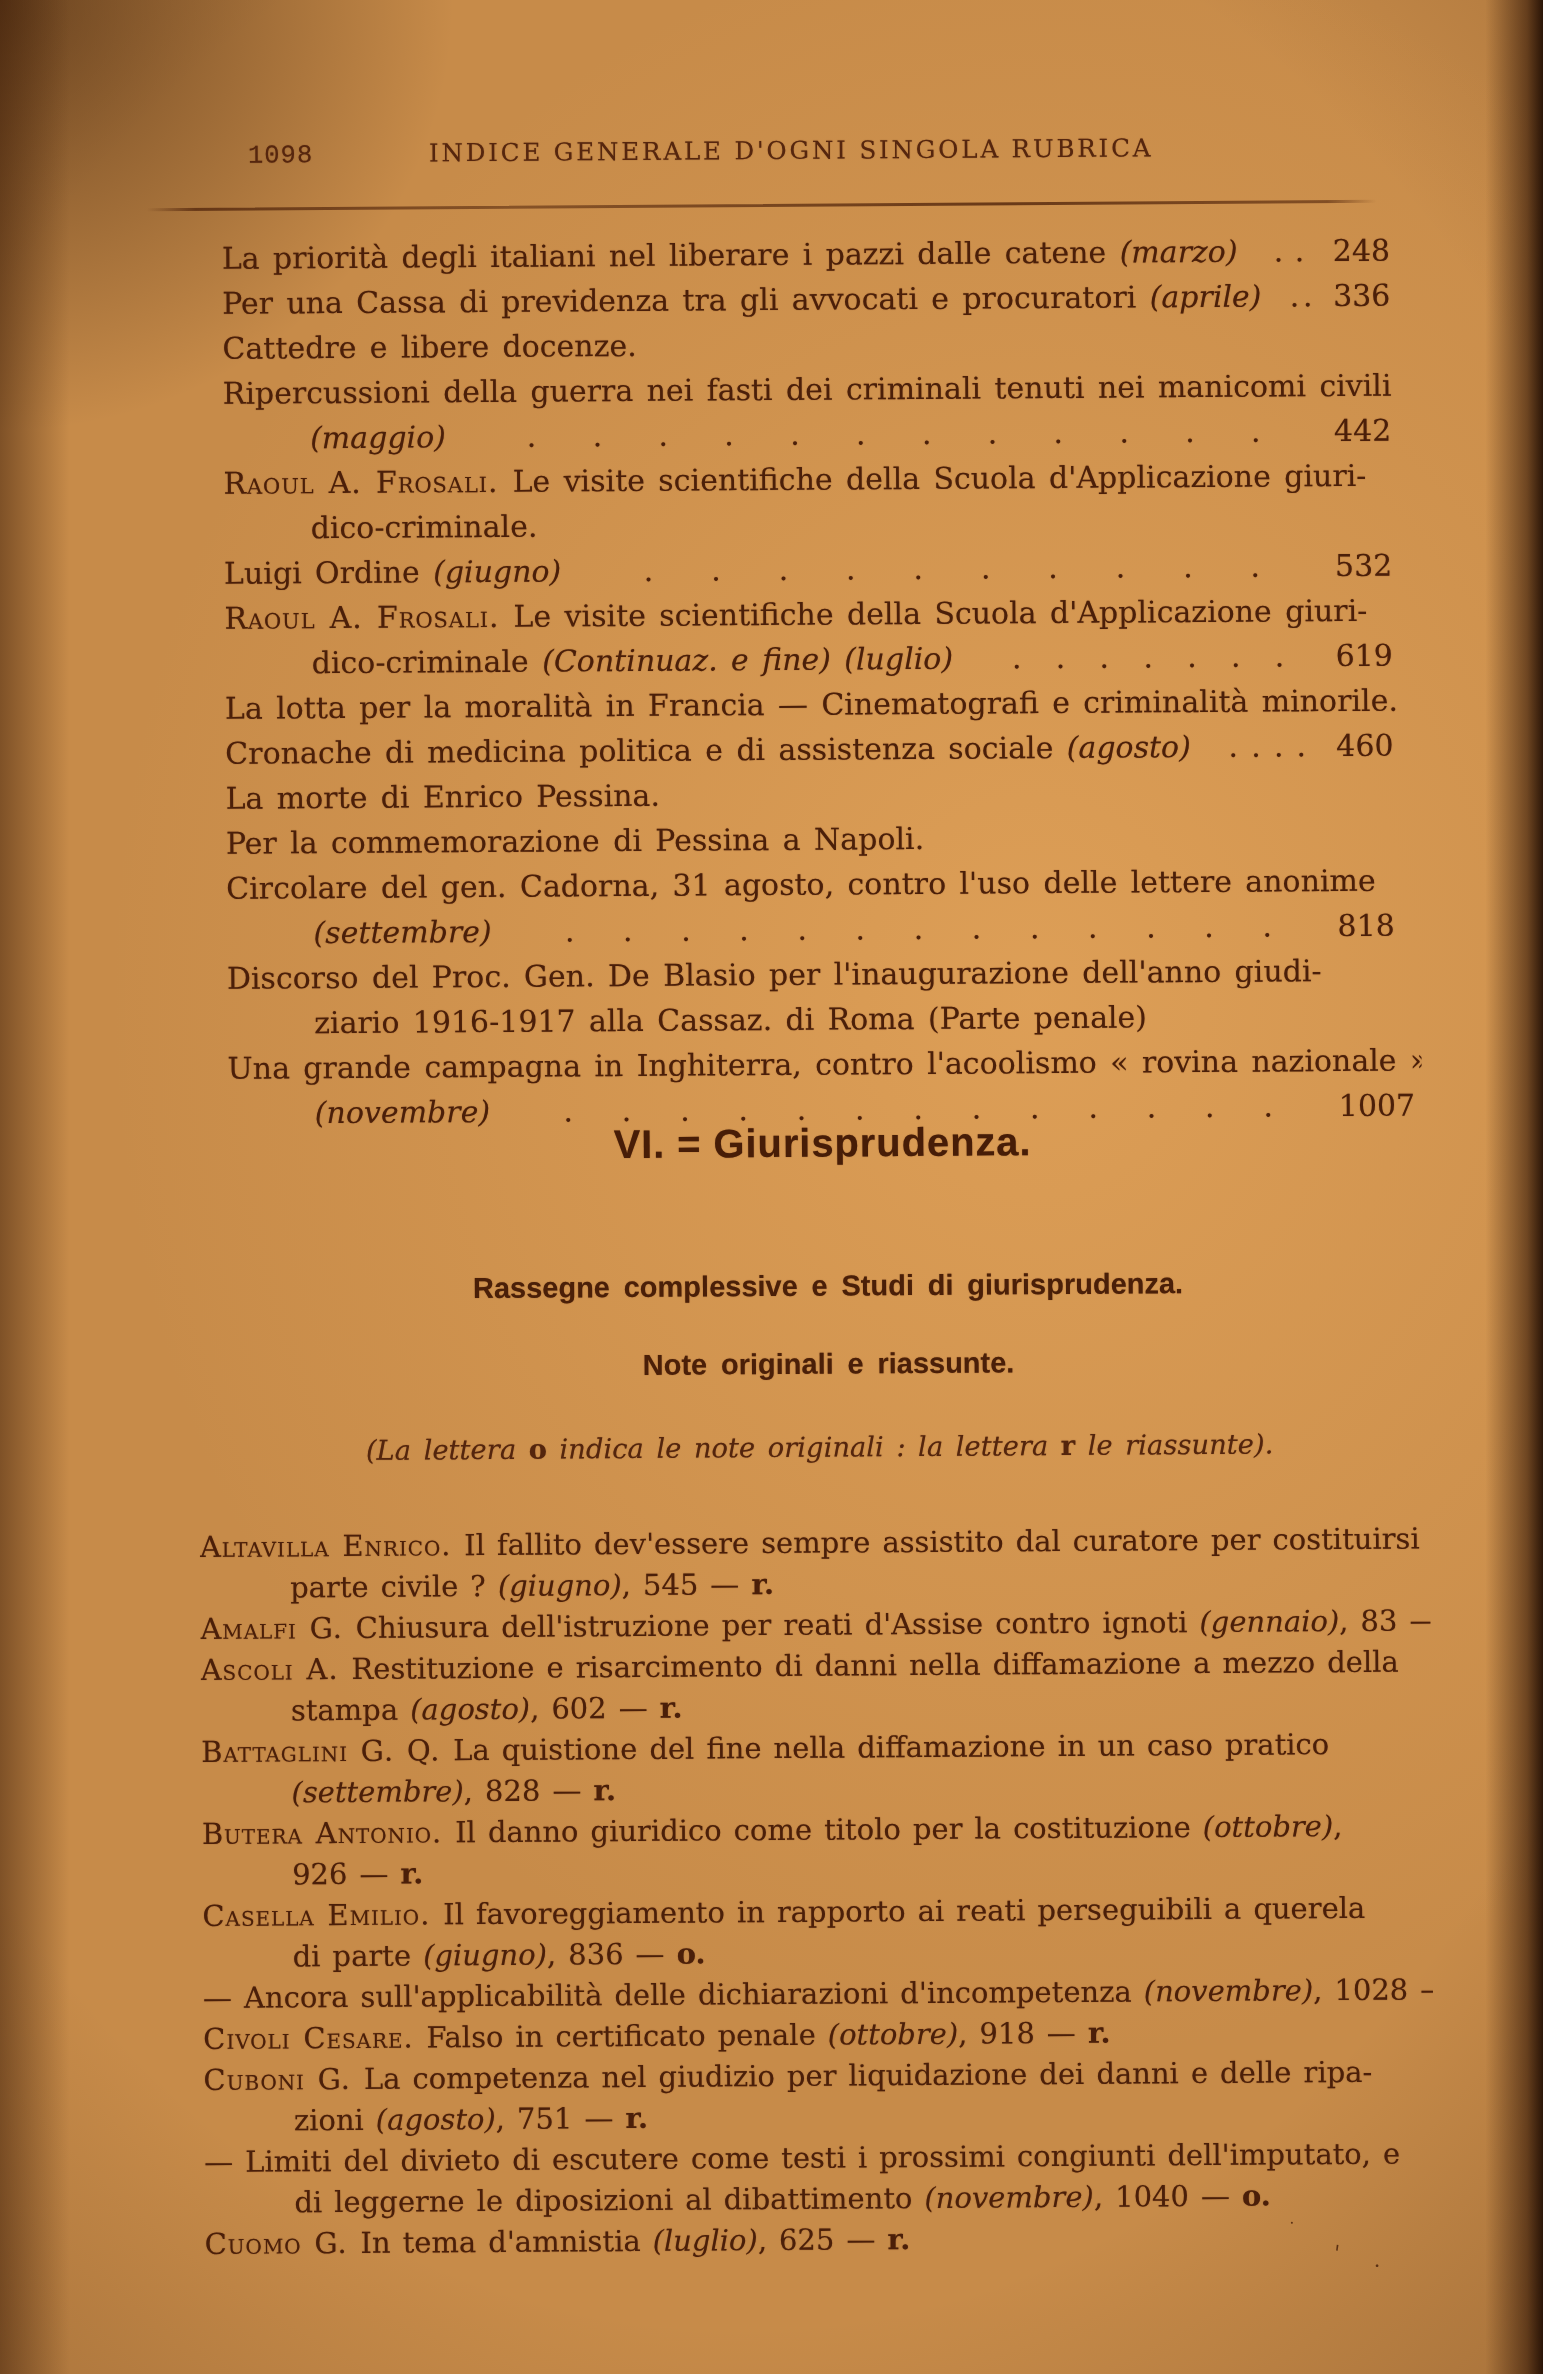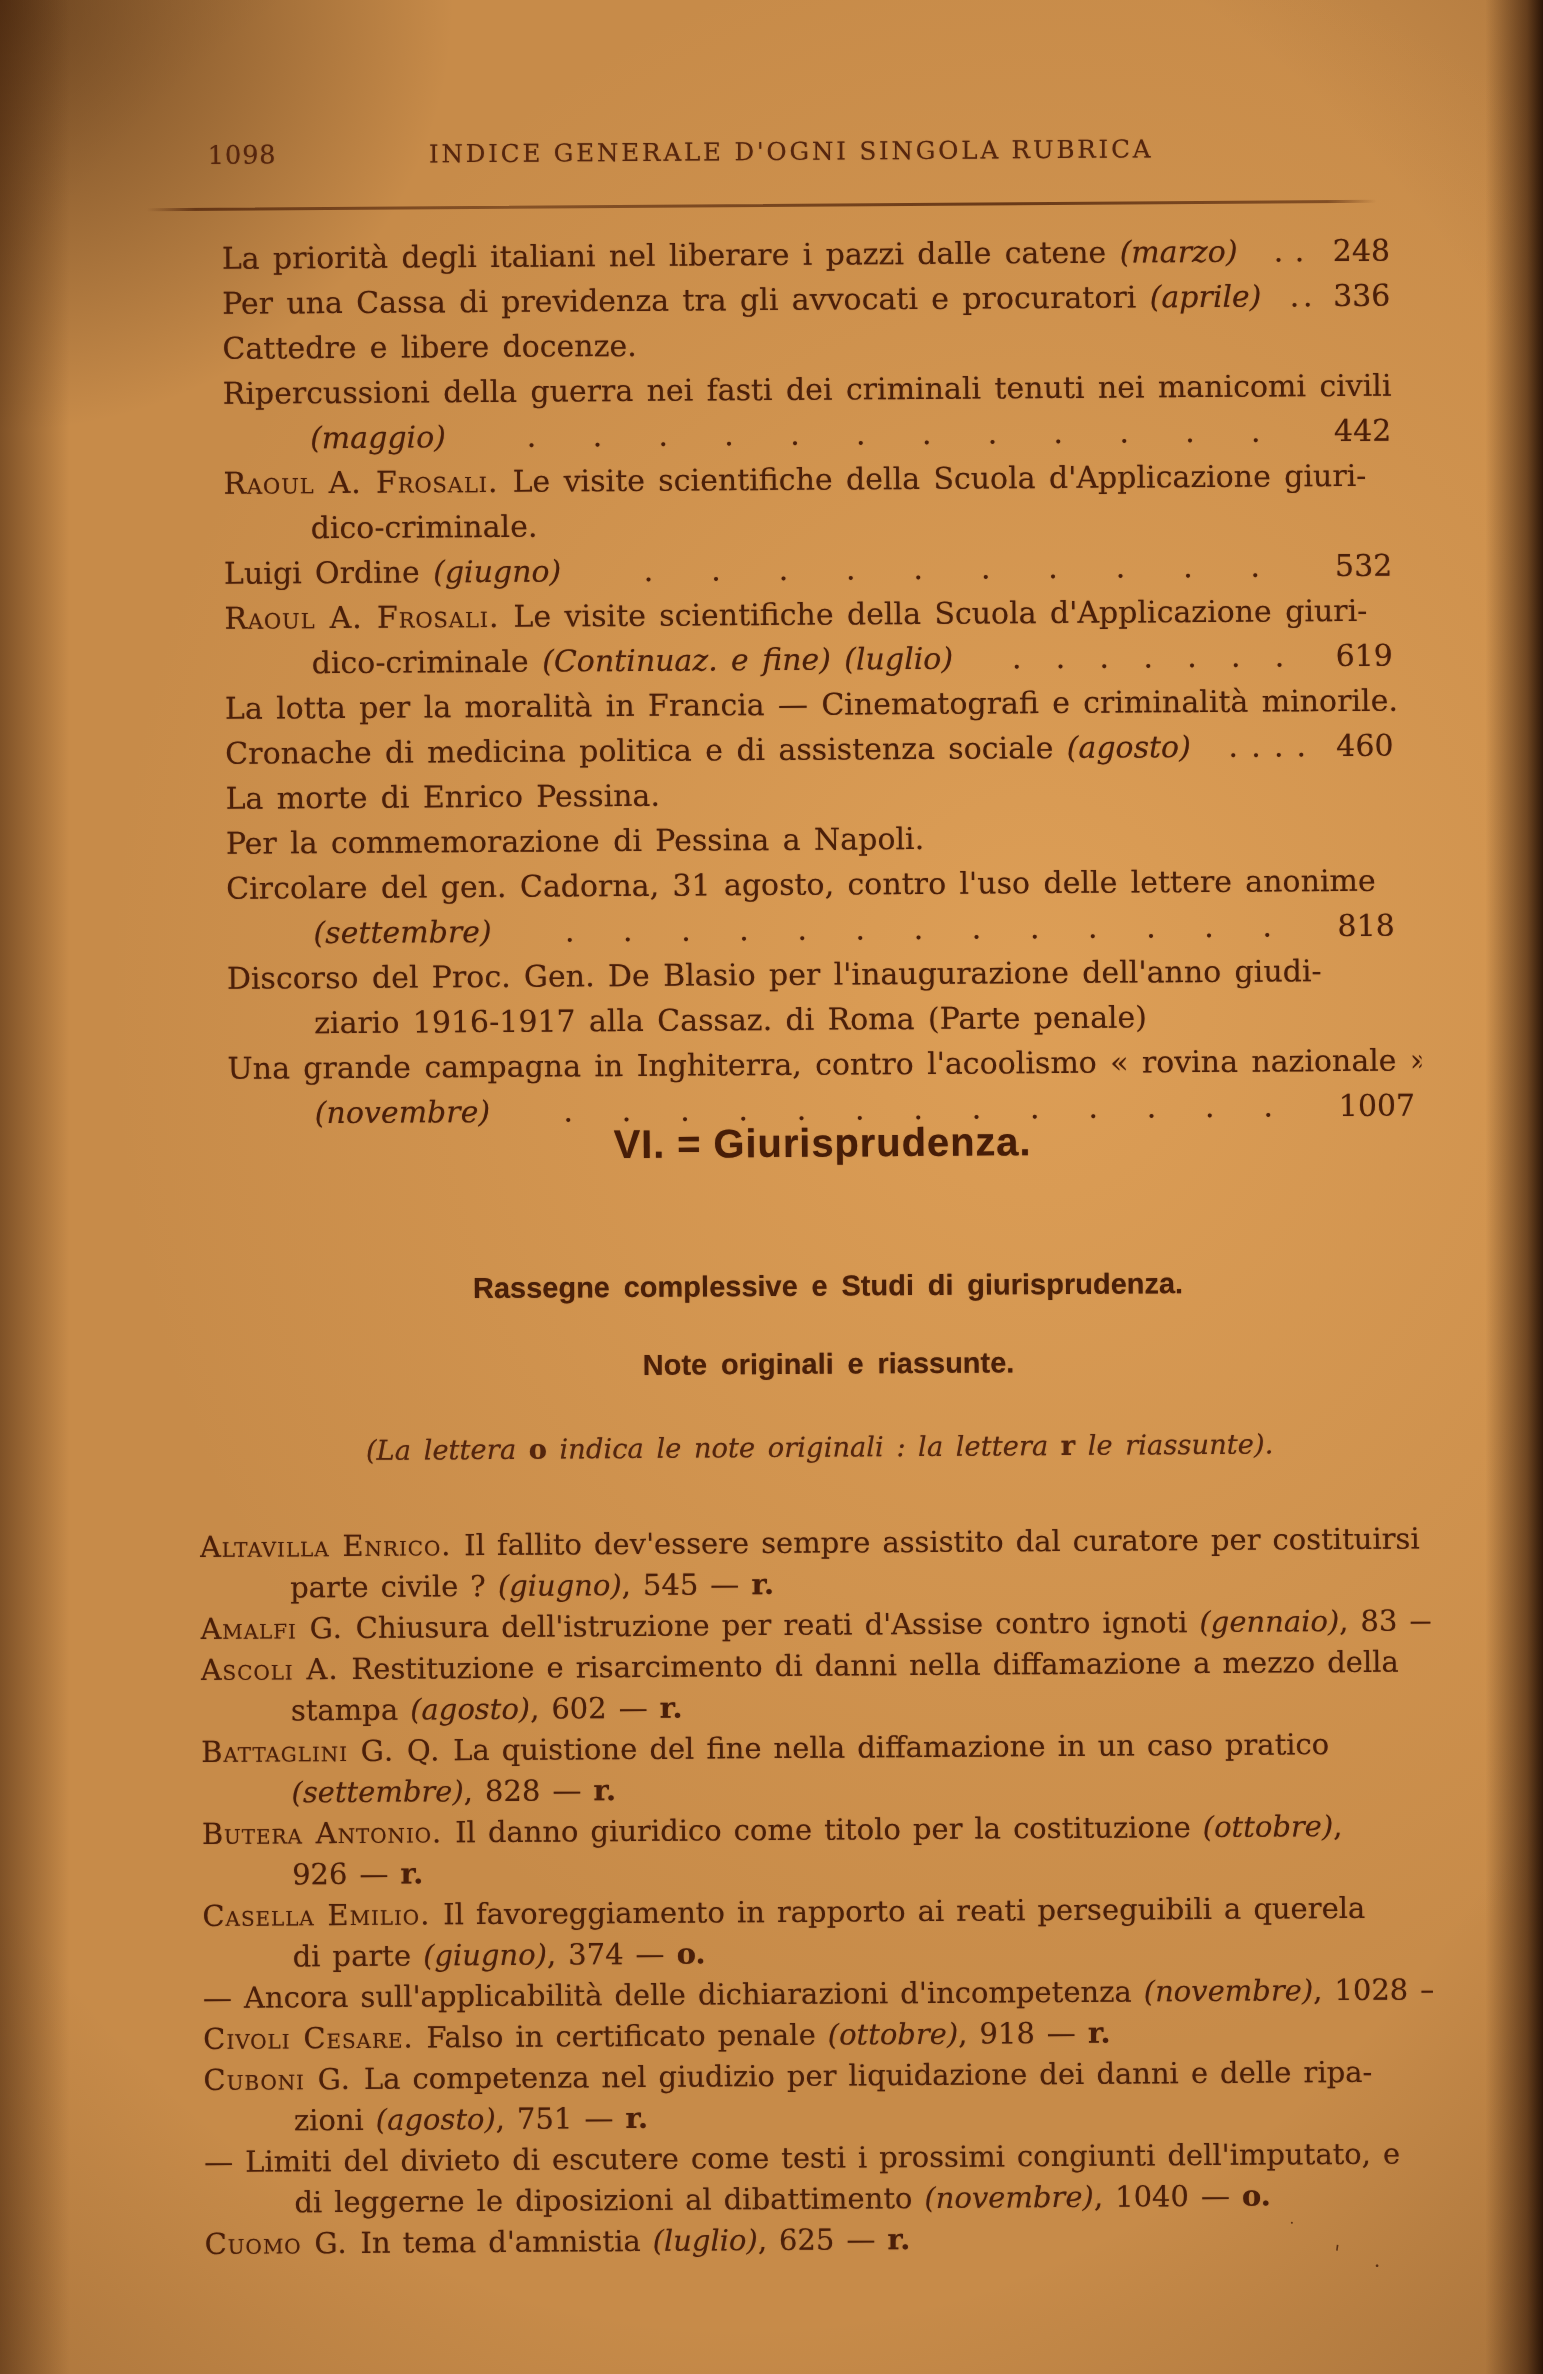--- a/index.html
+++ b/index.html
@@ -14,21 +14,21 @@
       linear-gradient(90deg, rgba(55,24,5,.5) 0%, rgba(55,24,5,0) 4.5%),
       radial-gradient(ellipse 42% 26% at 0% 0%, rgba(40,16,2,.55) 0%, rgba(40,16,2,0) 70%),
       radial-gradient(ellipse 60% 45% at 67% 42%, rgba(243,178,100,.5) 0%, rgba(243,178,100,0) 100%),
       radial-gradient(ellipse 120% 100% at 48% 46%, rgba(0,0,0,0) 52%, rgba(50,21,4,.55) 100%),
       #c78b49;
   }
   .sheet{position:absolute;inset:0;transform:rotate(-0.4deg);transform-origin:50% 30%;}
   .sheet *{text-shadow:0 0 1.1px rgba(78,32,10,.55);}
 
   .pagehead{position:absolute;top:136px;left:175px;width:1202px;display:flex;align-items:baseline;font-size:25.6px;color:#56260e;}
-  .folio{width:142px;text-align:center;letter-spacing:0.9px;}
+  .folio{width:142px;text-align:right;letter-spacing:0.9px;font-family:Liberation Mono, monospace;}
   .runtitle{flex:1;text-align:center;letter-spacing:2.8px;padding-right:104px;font-size:24.6px;}
 
   .rule{position:absolute;top:204px;left:150px;width:1230px;height:2.8px;
     background:linear-gradient(90deg, rgba(80,35,10,0) 0%, rgba(80,35,10,.75) 4%, rgba(80,35,10,.55) 30%, rgba(80,35,10,.8) 70%, rgba(80,35,10,.6) 96%, rgba(80,35,10,0) 100%);
     border-radius:1.9px;}
 
   .toc{position:absolute;top:237px;left:225px;width:1194px;font-size:30px;word-spacing:3.8px;}
   .toc .ln{height:45px;}
   .entries{position:absolute;top:1526px;left:194px;width:1230px;font-size:29px;word-spacing:2.8px;}
   .entries .ln{height:41px;}
@@ -250,21 +250,21 @@
         <div class="ln">
           <span class="txt"><span class="run-sc">Butera Antonio. </span><span class="run-r">Il danno giuridico come titolo per la costituzione </span><span class="run-i">(ottobre)</span><span class="run-r">,</span></span>
         </div>
         <div class="ln ind">
           <span class="txt"><span class="run-r">926 — </span><span class="run-b">r.</span></span>
         </div>
         <div class="ln">
           <span class="txt"><span class="run-sc">Casella Emilio. </span><span class="run-r">Il favoreggiamento in rapporto ai reati perseguibili a querela</span></span>
         </div>
         <div class="ln ind">
-          <span class="txt"><span class="run-r">di parte </span><span class="run-i">(giugno)</span><span class="run-r">, 374 — </span><span class="run-b">o.</span></span>
+          <span class="txt"><span class="run-r">di parte </span><span class="run-i">(giugno)</span><span class="run-r">, 836 — </span><span class="run-b">o.</span></span>
         </div>
         <div class="ln">
           <span class="txt"><span class="run-r">— Ancora sull'applicabilità delle dichiarazioni d'incompetenza </span><span class="run-i">(novembre)</span><span class="run-r">, 1028 — </span></span>
         </div>
         <div class="ln">
           <span class="txt"><span class="run-sc">Civoli Cesare. </span><span class="run-r">Falso in certificato penale </span><span class="run-i">(ottobre)</span><span class="run-r">, 918 — </span><span class="run-b">r.</span></span>
         </div>
         <div class="ln">
           <span class="txt"><span class="run-sc">Cuboni G. </span><span class="run-r">La competenza nel giudizio per liquidazione dei danni e delle ripa-</span></span>
         </div>

